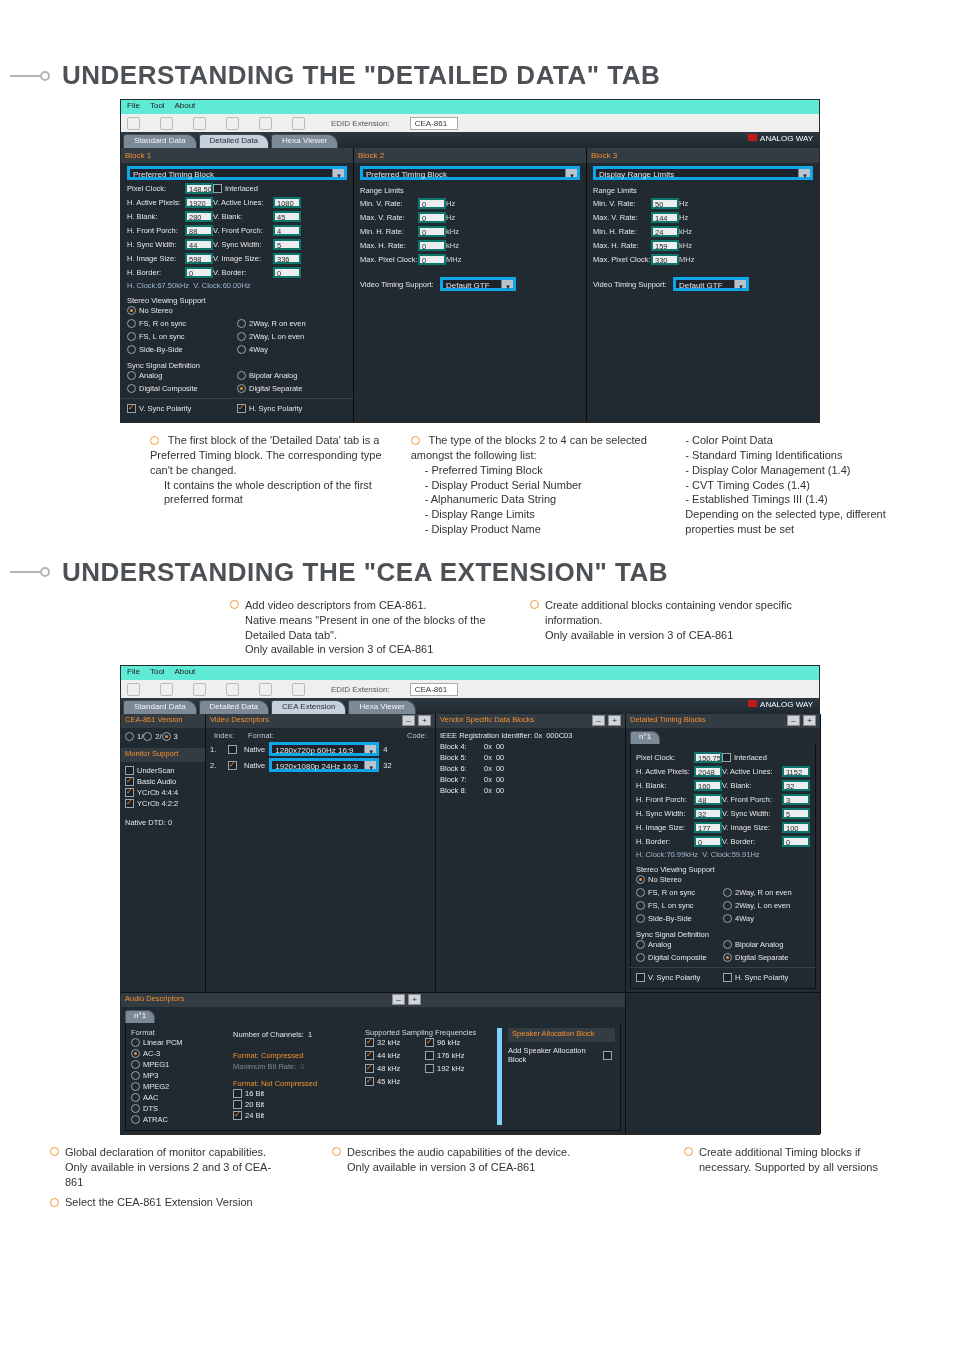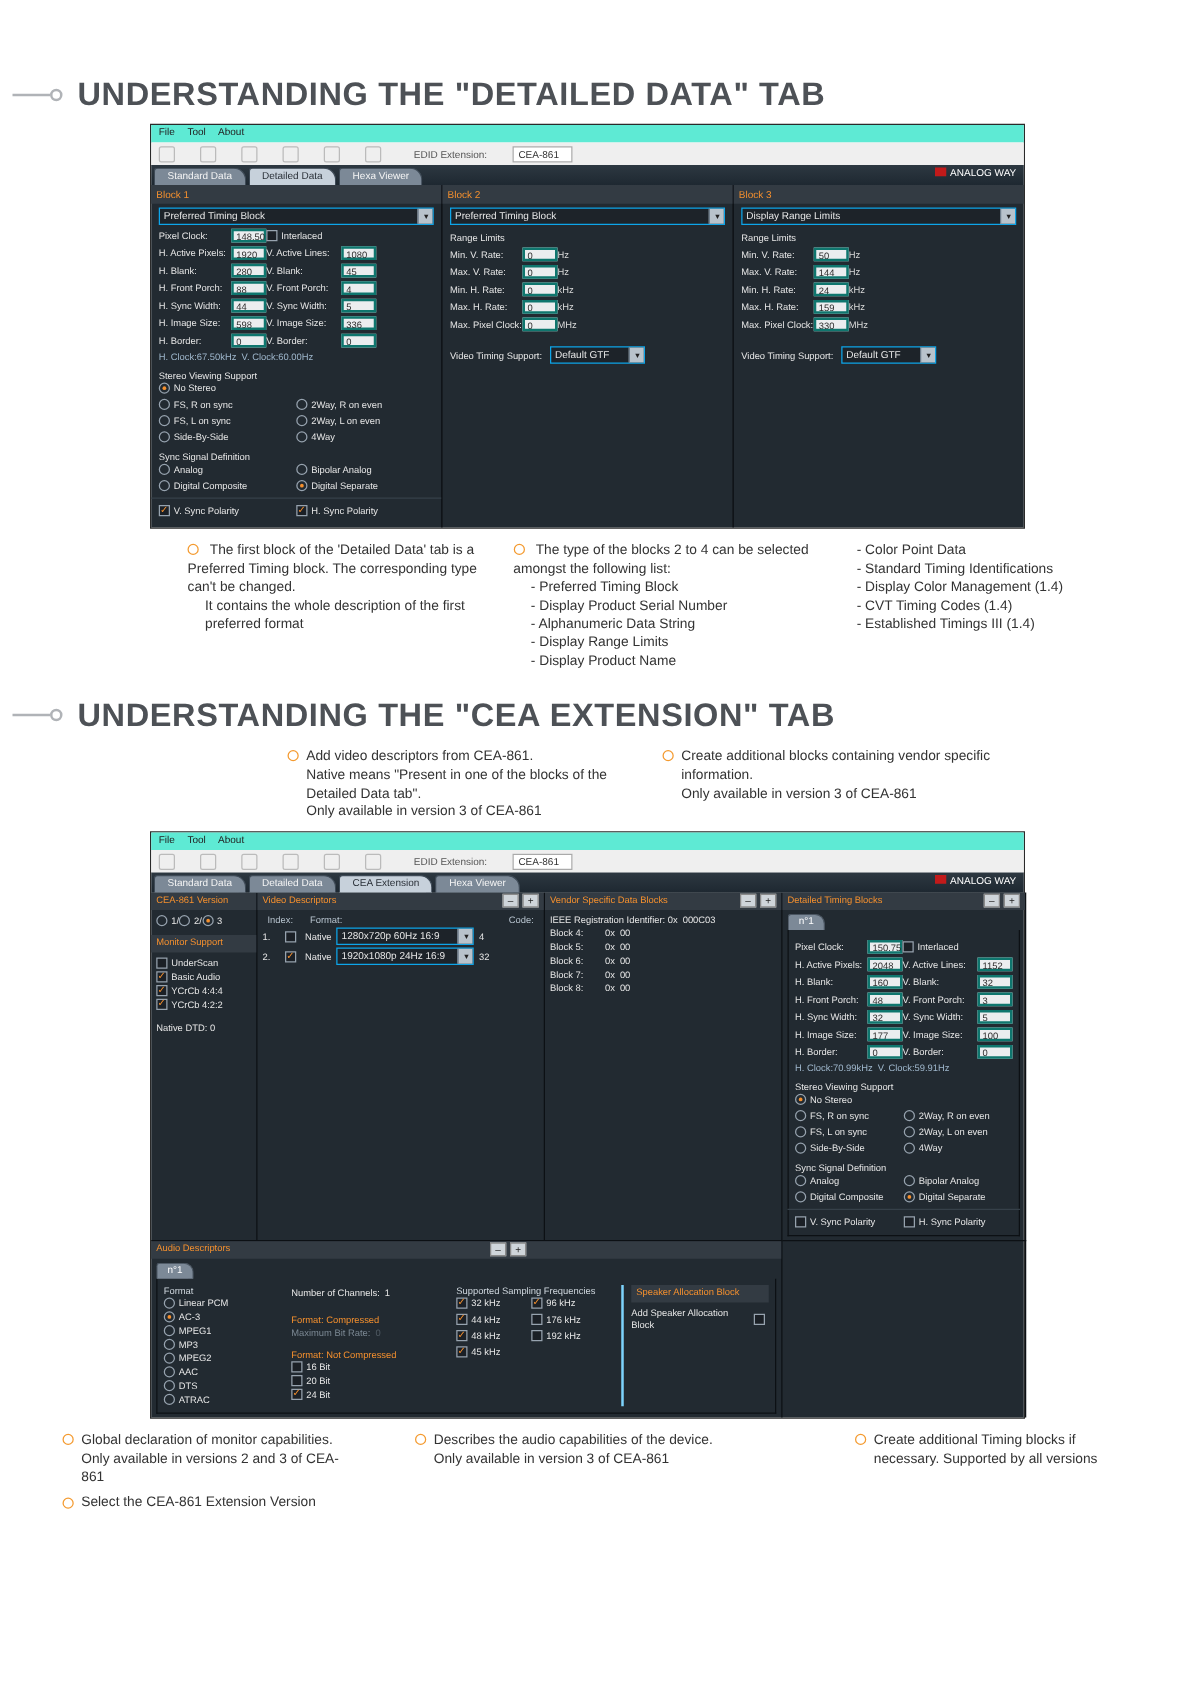--- a/index.html
+++ b/index.html
@@ -46,21 +46,21 @@
 
   .panels { display:flex; background:#222a31; }
   .panels.four > .panel { flex:1; min-width:0; border-right:1px solid #0a0d10; padding:4px 6px 8px 6px; }
   .panels.four > .panel:last-child { border-right:none; }
 
   .panels .blk-head {
     height:15px; background:#333b43; color:#f5902e; font-size:8px;
     display:flex; align-items:center; padding:0 4px; margin:-4px -6px 3px -6px;
   }
   .selectbox {
-    display:block; width:100%; height:14px; border:1px solid #0ea5e9;
+    display:block; width:100%; height:14px; border:3px solid #0ea5e9;
     background:#1d2329; color:#e6e6e6; font-size:8px; padding:0 16px 0 3px;
     position:relative; line-height:12px;
   }
   .selectbox .arrow {
     position:absolute; right:0; top:0; bottom:0; width:12px; border-left:1px solid #71808e;
     background:#b9c3cc;
   }
   .selectbox .arrow::after{content:"▼"; color:#222; font-size:6px; position:absolute; left:3px; top:1px;}
 
   .fieldrow { display:flex; align-items:center; gap:0; margin:3px 0; font-size:7.5px;}
@@ -365,20 +365,21 @@
     <div class="bl">- Alphanumeric Data String</div>
     <div class="bl">- Display Range Limits</div>
     <div class="bl">- Display Product Name</div>
   </div>
   <div class="col">
     <div class="bl">- Color Point Data</div>
     <div class="bl">- Standard Timing Identifications</div>
     <div class="bl">- Display Color Management (1.4)</div>
     <div class="bl">- CVT Timing Codes (1.4)</div>
     <div class="bl">- Established Timings III (1.4)</div>
+    <div class="bl">Depending on the selected type, different properties must be set</div>
   </div>
 </div>
 
 <div class="sec-head">
   <span class="lead"></span>
       <span class="dot"></span>
   <h1>UNDERSTANDING THE "CEA EXTENSION" TAB</h1>
 </div>
 
 <div class="note-row" style="margin-left:190px; width:580px;">
@@ -738,21 +739,21 @@
                   <span class="chk"></span>
                   <span>192 kHz</span>
                 </div>
             <div class="opt">
                   <span class="chk on"></span>
                   <span>45 kHz</span>
                 </div>
           </div>
         </div>
 
-        <div style="flex:1; border-left:2px solid #7dd3fc; padding-left:6px;">
+        <div style="flex:1; border-left:5px solid #7dd3fc; padding-left:6px;">
           <div class="hsec" style="margin:0 0 3px 0">Speaker Allocation Block</div>
           <div class="opt2" style="justify-content:flex-end"><span>Add Speaker Allocation Block</span>&nbsp;<span class="chk"></span></div>
         </div>
       </div>
     </div>
     <div class="side" style="border-top:1px solid #0c1014;"></div>
   </div>
 </div>
 
 <div class="note-row">

